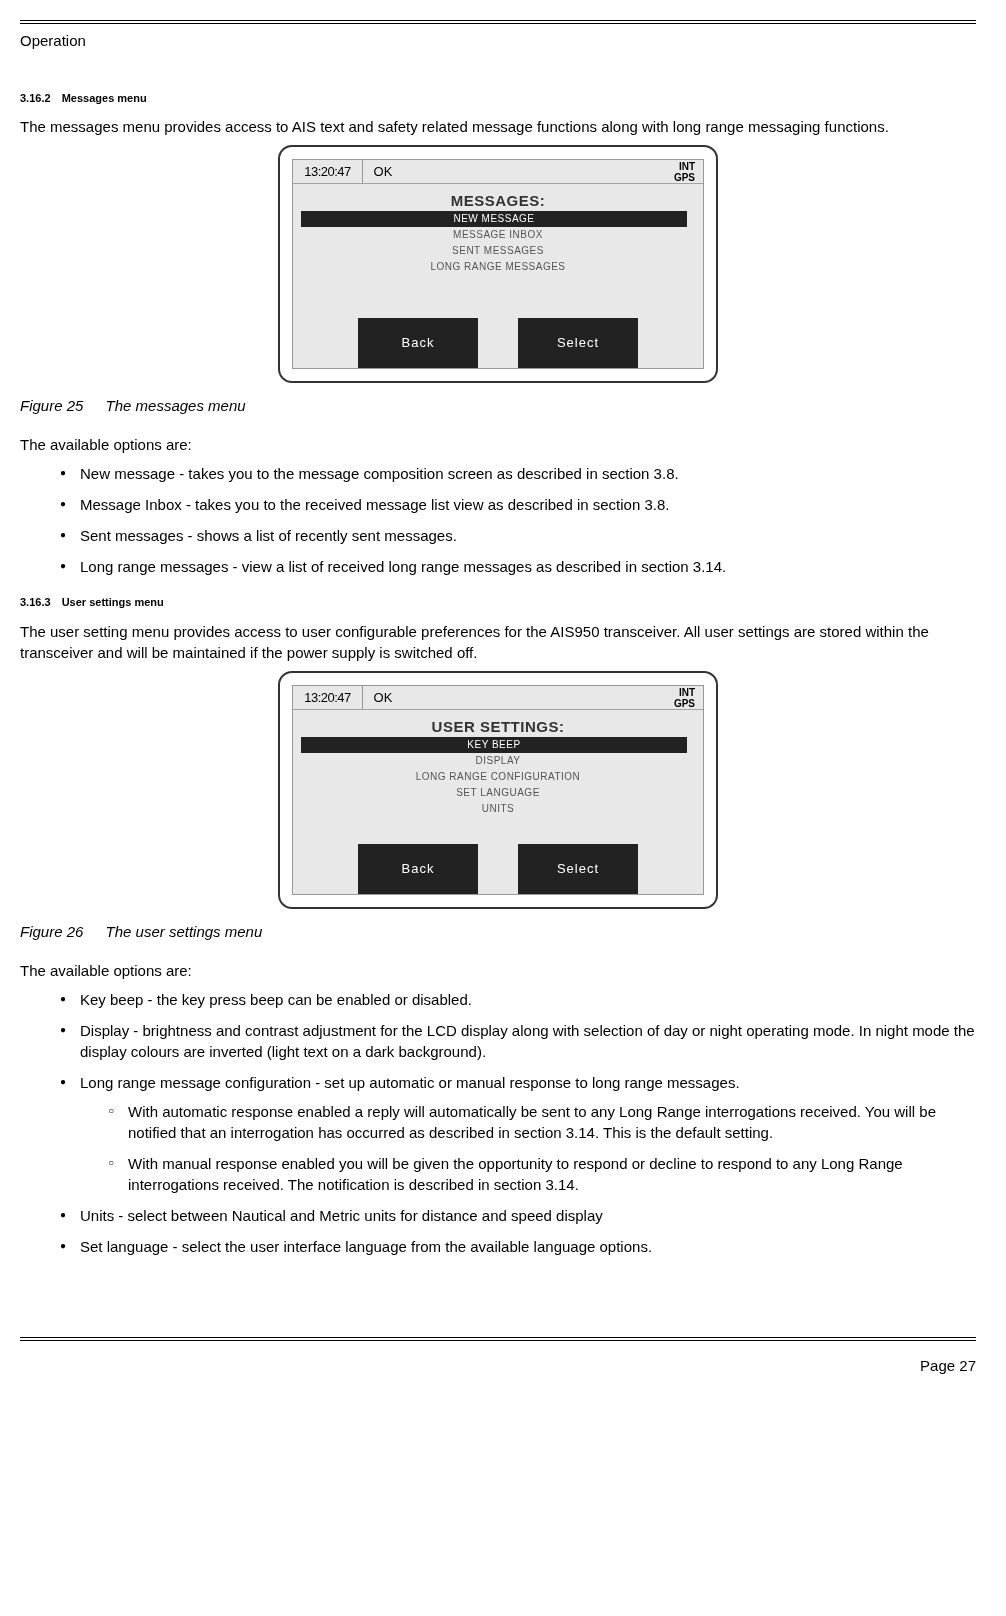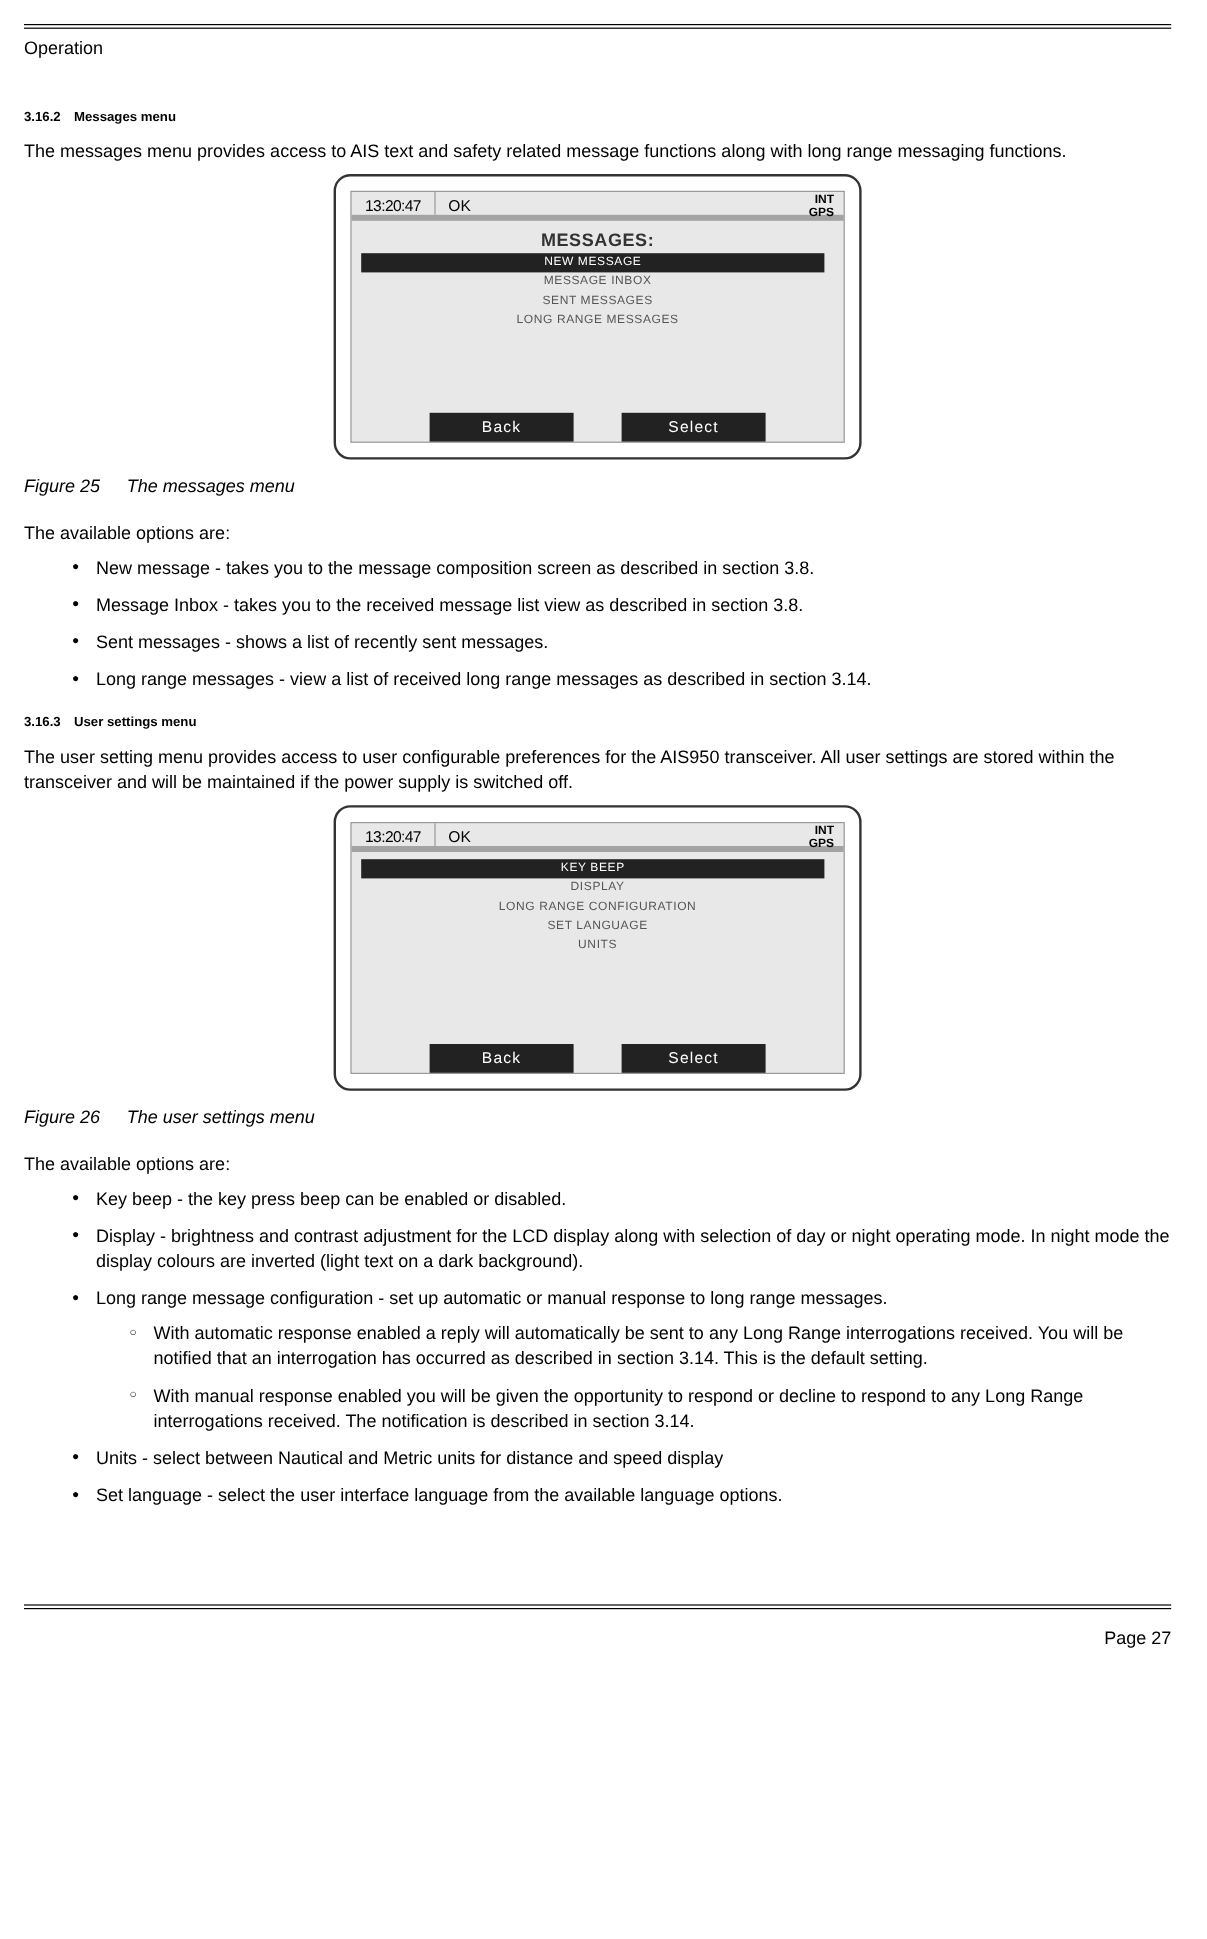--- a/index.html
+++ b/index.html
@@ -41,33 +41,33 @@
       border: 1px solid #999;
       background: #e8e8e8;
       min-height: 210px;
       position: relative;
       display:flex;
       flex-direction:column;
     }
     .lcd-topbar {
       display: flex;
       align-items: stretch;
-      border-bottom: 5px solid #a3a3a3;
+      border-bottom: 1px solid #a3a3a3;
       height: 24px;
       font-size: 13px;
     }
     .lcd-time { width: 70px; text-align: center; border-right: 1px solid #999; line-height: 24px; font-family: Arial; letter-spacing:-0.5px;}
     .lcd-ok { width: 40px; text-align: center; line-height: 24px; }
     .lcd-int { flex: 1; text-align: right; padding-right: 8px; font-weight: bold; font-size: 10px; line-height: 11px; padding-top:1px;}
     .lcd-body { padding: 6px 8px; flex:1;}
     .lcd-title { font-weight: bold; font-size: 15px; letter-spacing: 0.5px; margin-bottom:0px; color:#333;}
     .lcd-item { font-size: 10px; color: #555; letter-spacing: 0.5px; padding: 1px 2px; }
     .lcd-item.sel { background: #222; color: #fff; margin-right: 8px;}
     .lcd-softkeys { display: flex; justify-content: center; gap: 40px; padding: 0 0 0 0; }
-    .softkey { background: #222; color: #fff; font-size: 13px; letter-spacing: 1px; text-align: center; width: 120px; padding: 3px 0; }
+    .softkey { background: #222; color: #fff; font-size: 13px; letter-spacing: 1px; text-align: center; width: 120px; padding: 16px 0; }
 
     .footer { margin-top: 80px; }
     .footer-rule { border-top: 1px solid #000; margin-bottom: 2px;}
     .footer-rule2 { border-top: 1px solid #000;}
     .page-num { text-align: right; font-size: 15px; margin-top: 14px; }
   </style>
 </head>
 <body>
 
 <div class="top-rule"></div>
@@ -130,20 +130,21 @@
     <div class="lcd">
       <div class="lcd-topbar">
         <div class="lcd-time">13:20:47</div>
         <div class="lcd-ok">OK</div>
         <div class="lcd-int">
           <span>INT</span><br>
           <span>GPS</span>
         </div>
       </div>
       <div class="lcd-body">
+        <div class="lcd-title">USER SETTINGS:</div>
         <div class="lcd-item sel">KEY BEEP</div>
         <div class="lcd-item">DISPLAY</div>
         <div class="lcd-item">LONG RANGE CONFIGURATION</div>
         <div class="lcd-item">SET LANGUAGE</div>
         <div class="lcd-item">UNITS</div>
       </div>
       <div class="lcd-softkeys">
         <div class="softkey">Back</div>
         <div class="softkey">Select</div>
       </div>

